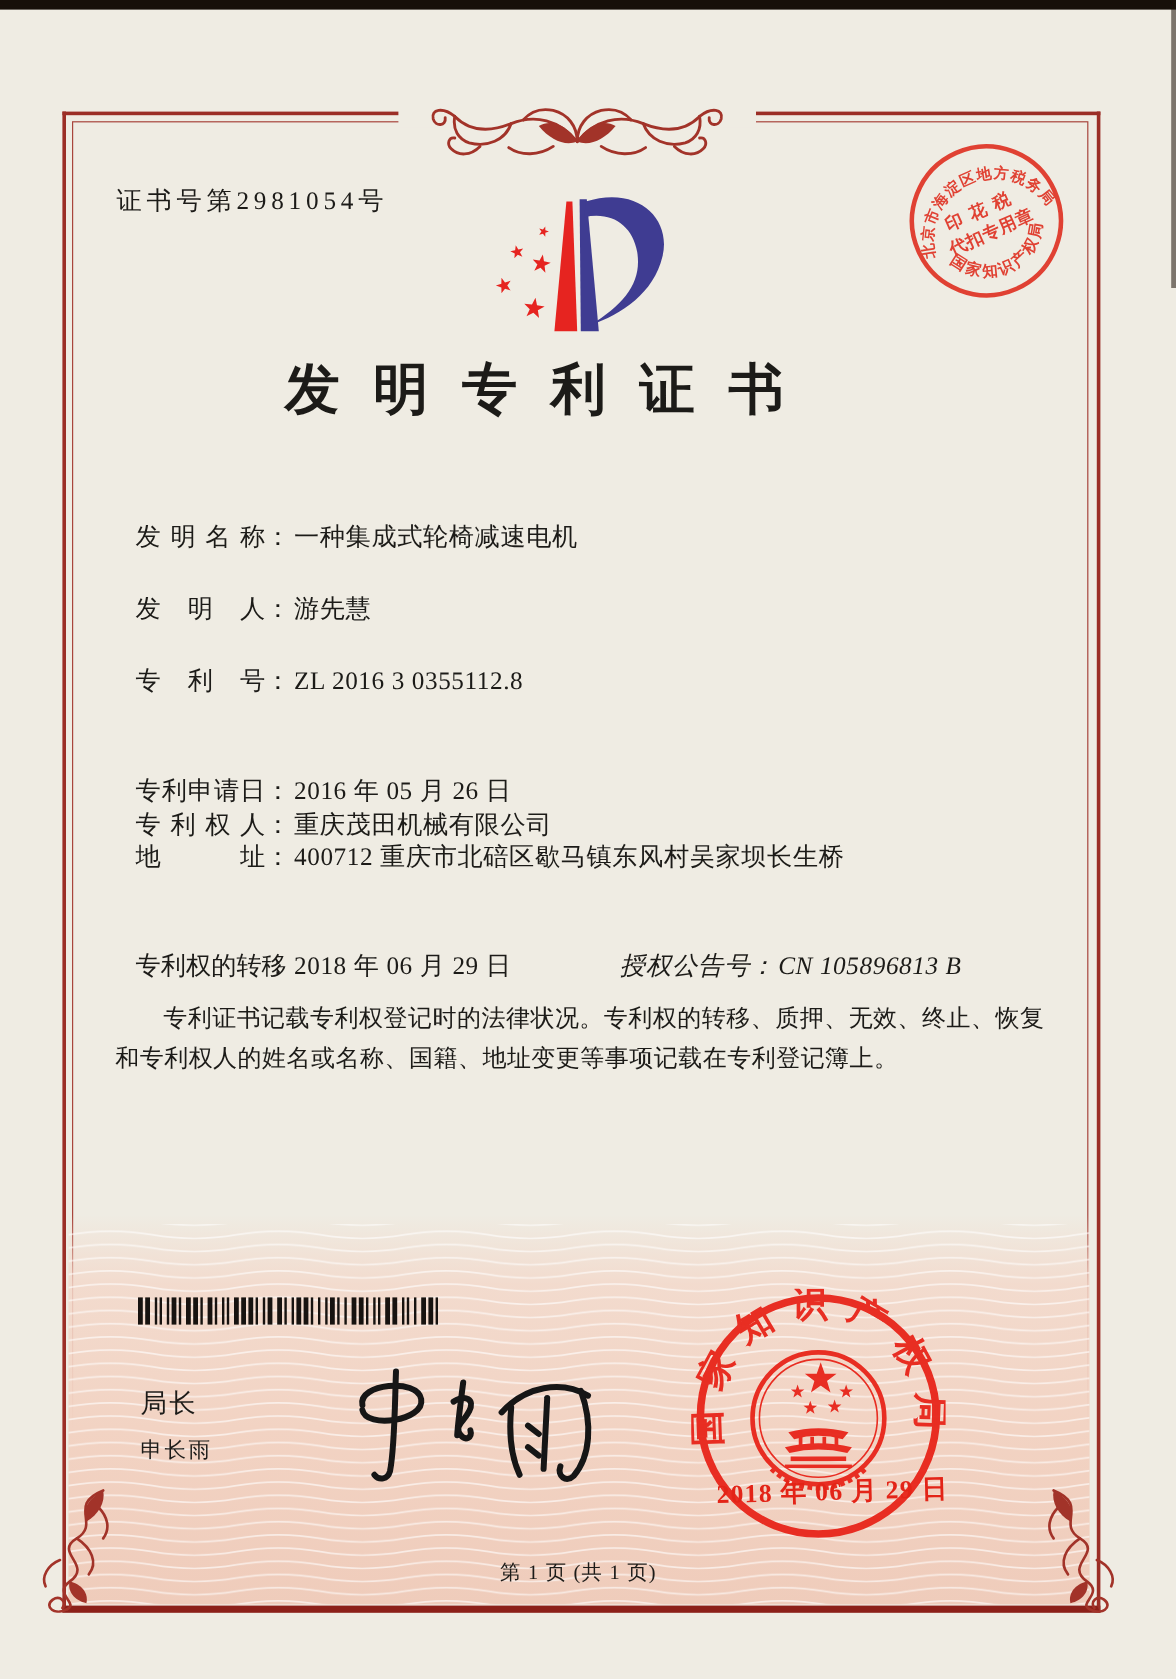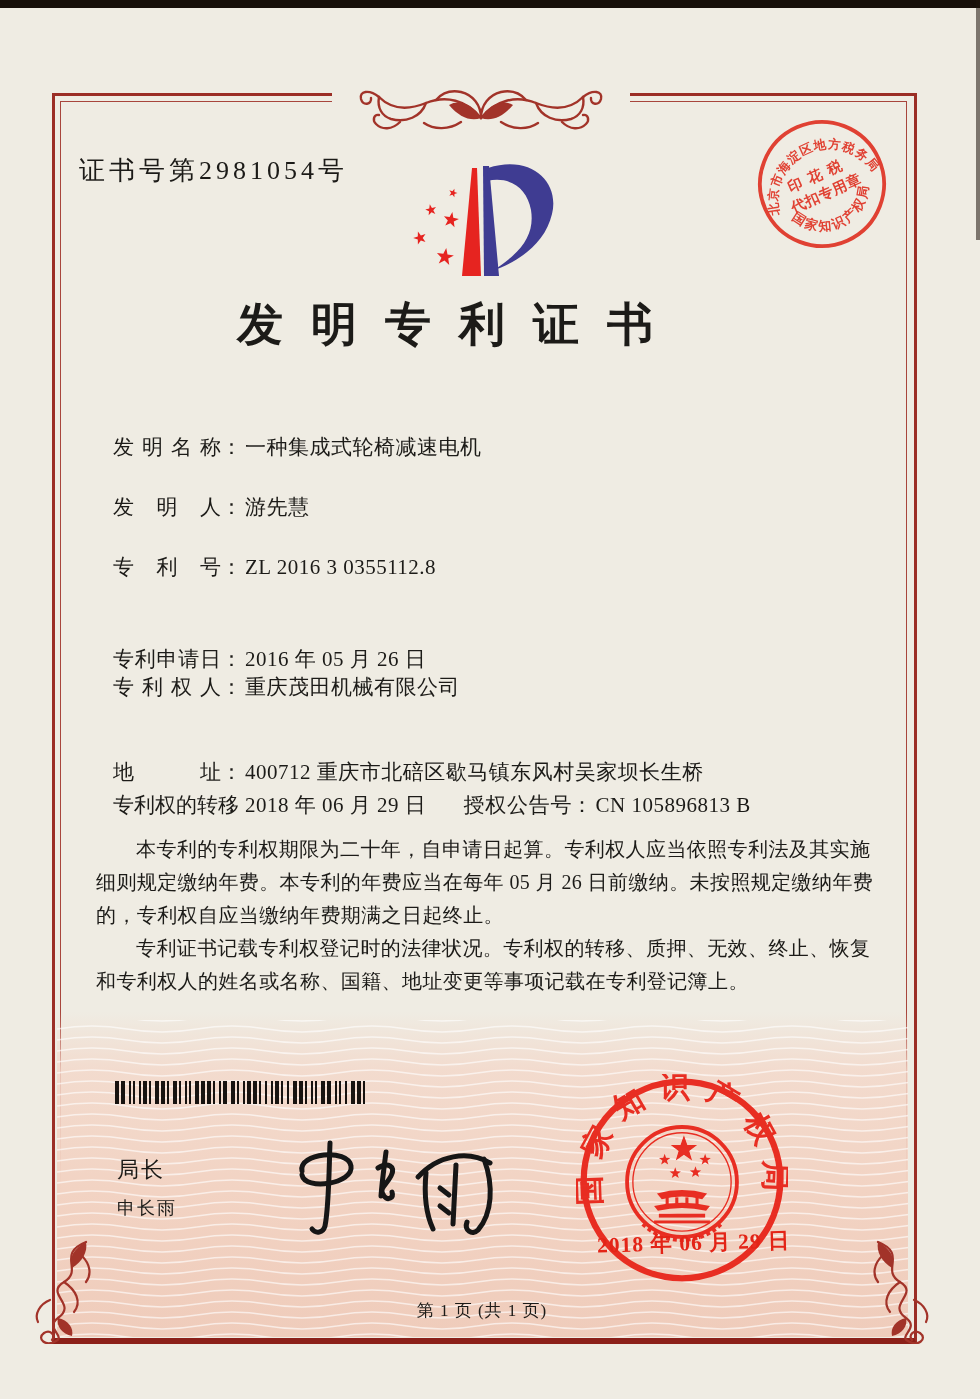--- a/index.html
+++ b/index.html
@@ -15,30 +15,30 @@
   .right-edge{right:0;top:0;width:4px;height:240px;background:rgba(30,20,12,.55);}
   
   .frame-outer{left:52px;top:93px;width:859px;height:1242px;
     border:3px solid #9b2e26;border-bottom:6px solid #8c2019;}
   .frame-inner{left:60px;top:101px;width:845px;height:1228px;border:1px solid #a8453c;}
   
   .pink-zone{left:57px;top:1012px;width:851px;height:325px;
     background:linear-gradient(180deg, rgba(243,216,202,0) 0%, rgba(243,216,202,.85) 18%, #f2d3c3 55%, #efccbb 100%);}
   .pink-zone svg{position:absolute;left:0;top:0;}
   
-  .cert-no{left:79px;top:153px;font-size:26px;letter-spacing:4px;}
+  .cert-no{left:97px;top:153px;font-size:21px;letter-spacing:4px;}
   
   .title{left:52px;top:294px;width:860px;text-align:center;font-size:46px;
     font-weight:bold;letter-spacing:28px;padding-right:46px;box-sizing:border-box;}
   
   .f-row{left:113px;width:790px;font-size:21px;white-space:nowrap;}
   .f-label{display:inline-block;width:108px;text-align:justify;text-align-last:justify;vertical-align:top;}
   .f-colon{display:inline-block;width:24px;}
   .f-value{letter-spacing:.5px;}
-  .grant-pair2{display:inline-block;margin-left:32px;}
+  .grant-pair2{display:inline-block;margin-left:85px;font-style:italic;}
   
   .body-text{left:96px;top:833px;width:790px;font-size:20px;line-height:33px;}
   .body-text p{margin:0;text-indent:2em;letter-spacing:.4px;}
   
   .barcode{left:115px;top:1081px;width:250px;height:23px;overflow:hidden;white-space:nowrap;font-size:0;}
   
   .director-title{left:117px;top:1155px;font-size:22px;letter-spacing:2px;}
   .director-name{left:117px;top:1196px;font-size:18px;letter-spacing:2px;}
   
   .seal-date{left:597px;top:1228px;font-size:21.5px;color:#e32417;letter-spacing:1px;
@@ -163,33 +163,32 @@
 </div>
 <div class="abs f-row" style="top:553px;">
   <span class="f-label">专利号</span><span class="f-colon">：</span><span class="f-value">ZL 2016 3 0355112.8</span>
 </div>
 <div class="abs f-row" style="top:613px;margin-top:32px;">
   <span class="f-label">专利申请日</span><span class="f-colon">：</span><span class="f-value">2016 年 05 月 26 日</span>
 </div>
 <div class="abs f-row" style="top:673px;">
   <span class="f-label">专利权人</span><span class="f-colon">：</span><span class="f-value">重庆茂田机械有限公司</span>
 </div>
-<div class="abs f-row" style="top:758px;">
+<div class="abs f-row" style="top:700px;">
   <span class="f-label">地址</span><span class="f-colon">：</span><span class="f-value">400712 重庆市北碚区歇马镇东风村吴家坝长生桥</span>
 </div>
 
 <div class="abs f-row" style="top:791px;">
   <span class="f-label">专利权的转移</span><span class="f-colon">：</span><span class="f-value">2018 年 06 月 29 日</span>
   <span class="grant-pair2">
     <span class="f-label">授权公告号</span><span class="f-colon">：</span><span class="f-value">CN 105896813 B</span>
   </span>
 </div>
 
 <div class="abs body-text">
-  <p>本专利的专利权期限为二十年，自申请日起算。专利权人应当依照专利法及其实施细则规定缴纳年费。本专利的年费应当在每年 05 月 26 日前缴纳。未按照规定缴纳年费的，专利权自应当缴纳年费期满之日起终止。</p>
   <p>专利证书记载专利权登记时的法律状况。专利权的转移、质押、无效、终止、恢复和专利权人的姓名或名称、国籍、地址变更等事项记载在专利登记簿上。</p>
 </div>
 
 <div class="abs barcode"><span style="display: inline-block; height: 23px; width: 4px; background: rgb(23, 19, 16);"></span><span style="display: inline-block; height: 23px; width: 2px;"></span><span style="display: inline-block; height: 23px; width: 4px; background: rgb(23, 19, 16);"></span><span style="display: inline-block; height: 23px; width: 4px;"></span><span style="display: inline-block; height: 23px; width: 2px; background: rgb(23, 19, 16);"></span><span style="display: inline-block; height: 23px; width: 2px;"></span><span style="display: inline-block; height: 23px; width: 2px; background: rgb(23, 19, 16);"></span><span style="display: inline-block; height: 23px; width: 4px;"></span><span style="display: inline-block; height: 23px; width: 2px; background: rgb(23, 19, 16);"></span><span style="display: inline-block; height: 23px; width: 2px;"></span><span style="display: inline-block; height: 23px; width: 4px; background: rgb(23, 19, 16);"></span><span style="display: inline-block; height: 23px; width: 2px;"></span><span style="display: inline-block; height: 23px; width: 2px; background: rgb(23, 19, 16);"></span><span style="display: inline-block; height: 23px; width: 4px;"></span><span style="display: inline-block; height: 23px; width: 4px; background: rgb(23, 19, 16);"></span><span style="display: inline-block; height: 23px; width: 2px;"></span><span style="display: inline-block; height: 23px; width: 4px; background: rgb(23, 19, 16);"></span><span style="display: inline-block; height: 23px; width: 2px;"></span><span style="display: inline-block; height: 23px; width: 2px; background: rgb(23, 19, 16);"></span><span style="display: inline-block; height: 23px; width: 4px;"></span><span style="display: inline-block; height: 23px; width: 4px; background: rgb(23, 19, 16);"></span><span style="display: inline-block; height: 23px; width: 2px;"></span><span style="display: inline-block; height: 23px; width: 2px; background: rgb(23, 19, 16);"></span><span style="display: inline-block; height: 23px; width: 4px;"></span><span style="display: inline-block; height: 23px; width: 2px; background: rgb(23, 19, 16);"></span><span style="display: inline-block; height: 23px; width: 2px;"></span><span style="display: inline-block; height: 23px; width: 2px; background: rgb(23, 19, 16);"></span><span style="display: inline-block; height: 23px; width: 4px;"></span><span style="display: inline-block; height: 23px; width: 4px; background: rgb(23, 19, 16);"></span><span style="display: inline-block; height: 23px; width: 2px;"></span><span style="display: inline-block; height: 23px; width: 4px; background: rgb(23, 19, 16);"></span><span style="display: inline-block; height: 23px; width: 2px;"></span><span style="display: inline-block; height: 23px; width: 4px; background: rgb(23, 19, 16);"></span><span style="display: inline-block; height: 23px; width: 2px;"></span><span style="display: inline-block; height: 23px; width: 2px; background: rgb(23, 19, 16);"></span><span style="display: inline-block; height: 23px; width: 4px;"></span><span style="display: inline-block; height: 23px; width: 2px; background: rgb(23, 19, 16);"></span><span style="display: inline-block; height: 23px; width: 2px;"></span><span style="display: inline-block; height: 23px; width: 4px; background: rgb(23, 19, 16);"></span><span style="display: inline-block; height: 23px; width: 4px;"></span><span style="display: inline-block; height: 23px; width: 4px; background: rgb(23, 19, 16);"></span><span style="display: inline-block; height: 23px; width: 2px;"></span><span style="display: inline-block; height: 23px; width: 2px; background: rgb(23, 19, 16);"></span><span style="display: inline-block; height: 23px; width: 4px;"></span><span style="display: inline-block; height: 23px; width: 2px; background: rgb(23, 19, 16);"></span><span style="display: inline-block; height: 23px; width: 2px;"></span><span style="display: inline-block; height: 23px; width: 4px; background: rgb(23, 19, 16);"></span><span style="display: inline-block; height: 23px; width: 2px;"></span><span style="display: inline-block; height: 23px; width: 4px; background: rgb(23, 19, 16);"></span><span style="display: inline-block; height: 23px; width: 2px;"></span><span style="display: inline-block; height: 23px; width: 2px; background: rgb(23, 19, 16);"></span><span style="display: inline-block; height: 23px; width: 4px;"></span><span style="display: inline-block; height: 23px; width: 2px; background: rgb(23, 19, 16);"></span><span style="display: inline-block; height: 23px; width: 4px;"></span><span style="display: inline-block; height: 23px; width: 2px; background: rgb(23, 19, 16);"></span><span style="display: inline-block; height: 23px; width: 2px;"></span><span style="display: inline-block; height: 23px; width: 4px; background: rgb(23, 19, 16);"></span><span style="display: inline-block; height: 23px; width: 2px;"></span><span style="display: inline-block; height: 23px; width: 2px; background: rgb(23, 19, 16);"></span><span style="display: inline-block; height: 23px; width: 4px;"></span><span style="display: inline-block; height: 23px; width: 2px; background: rgb(23, 19, 16);"></span><span style="display: inline-block; height: 23px; width: 4px;"></span><span style="display: inline-block; height: 23px; width: 4px; background: rgb(23, 19, 16);"></span><span style="display: inline-block; height: 23px; width: 2px;"></span><span style="display: inline-block; height: 23px; width: 4px; background: rgb(23, 19, 16);"></span><span style="display: inline-block; height: 23px; width: 2px;"></span><span style="display: inline-block; height: 23px; width: 2px; background: rgb(23, 19, 16);"></span><span style="display: inline-block; height: 23px; width: 4px;"></span><span style="display: inline-block; height: 23px; width: 2px; background: rgb(23, 19, 16);"></span><span style="display: inline-block; height: 23px; width: 2px;"></span><span style="display: inline-block; height: 23px; width: 2px; background: rgb(23, 19, 16);"></span><span style="display: inline-block; height: 23px; width: 4px;"></span><span style="display: inline-block; height: 23px; width: 4px; background: rgb(23, 19, 16);"></span><span style="display: inline-block; height: 23px; width: 2px;"></span><span style="display: inline-block; height: 23px; width: 4px; background: rgb(23, 19, 16);"></span><span style="display: inline-block; height: 23px; width: 4px;"></span><span style="display: inline-block; height: 23px; width: 2px; background: rgb(23, 19, 16);"></span><span style="display: inline-block; height: 23px; width: 2px;"></span><span style="display: inline-block; height: 23px; width: 2px; background: rgb(23, 19, 16);"></span><span style="display: inline-block; height: 23px; width: 4px;"></span><span style="display: inline-block; height: 23px; width: 2px; background: rgb(23, 19, 16);"></span><span style="display: inline-block; height: 23px; width: 4px;"></span><span style="display: inline-block; height: 23px; width: 4px; background: rgb(23, 19, 16);"></span><span style="display: inline-block; height: 23px; width: 2px;"></span><span style="display: inline-block; height: 23px; width: 4px; background: rgb(23, 19, 16);"></span><span style="display: inline-block; height: 23px; width: 2px;"></span><span style="display: inline-block; height: 23px; width: 2px; background: rgb(23, 19, 16);"></span></div>
 
 <div class="abs director-title">局长</div>
 <div class="abs director-name">申长雨</div>
 
 <svg class="abs" style="left:268px;top:1136px;" width="230" height="102" viewBox="0 0 230 102">
   <g fill="none" stroke="#161616" stroke-width="5" stroke-linecap="round" stroke-linejoin="round">

